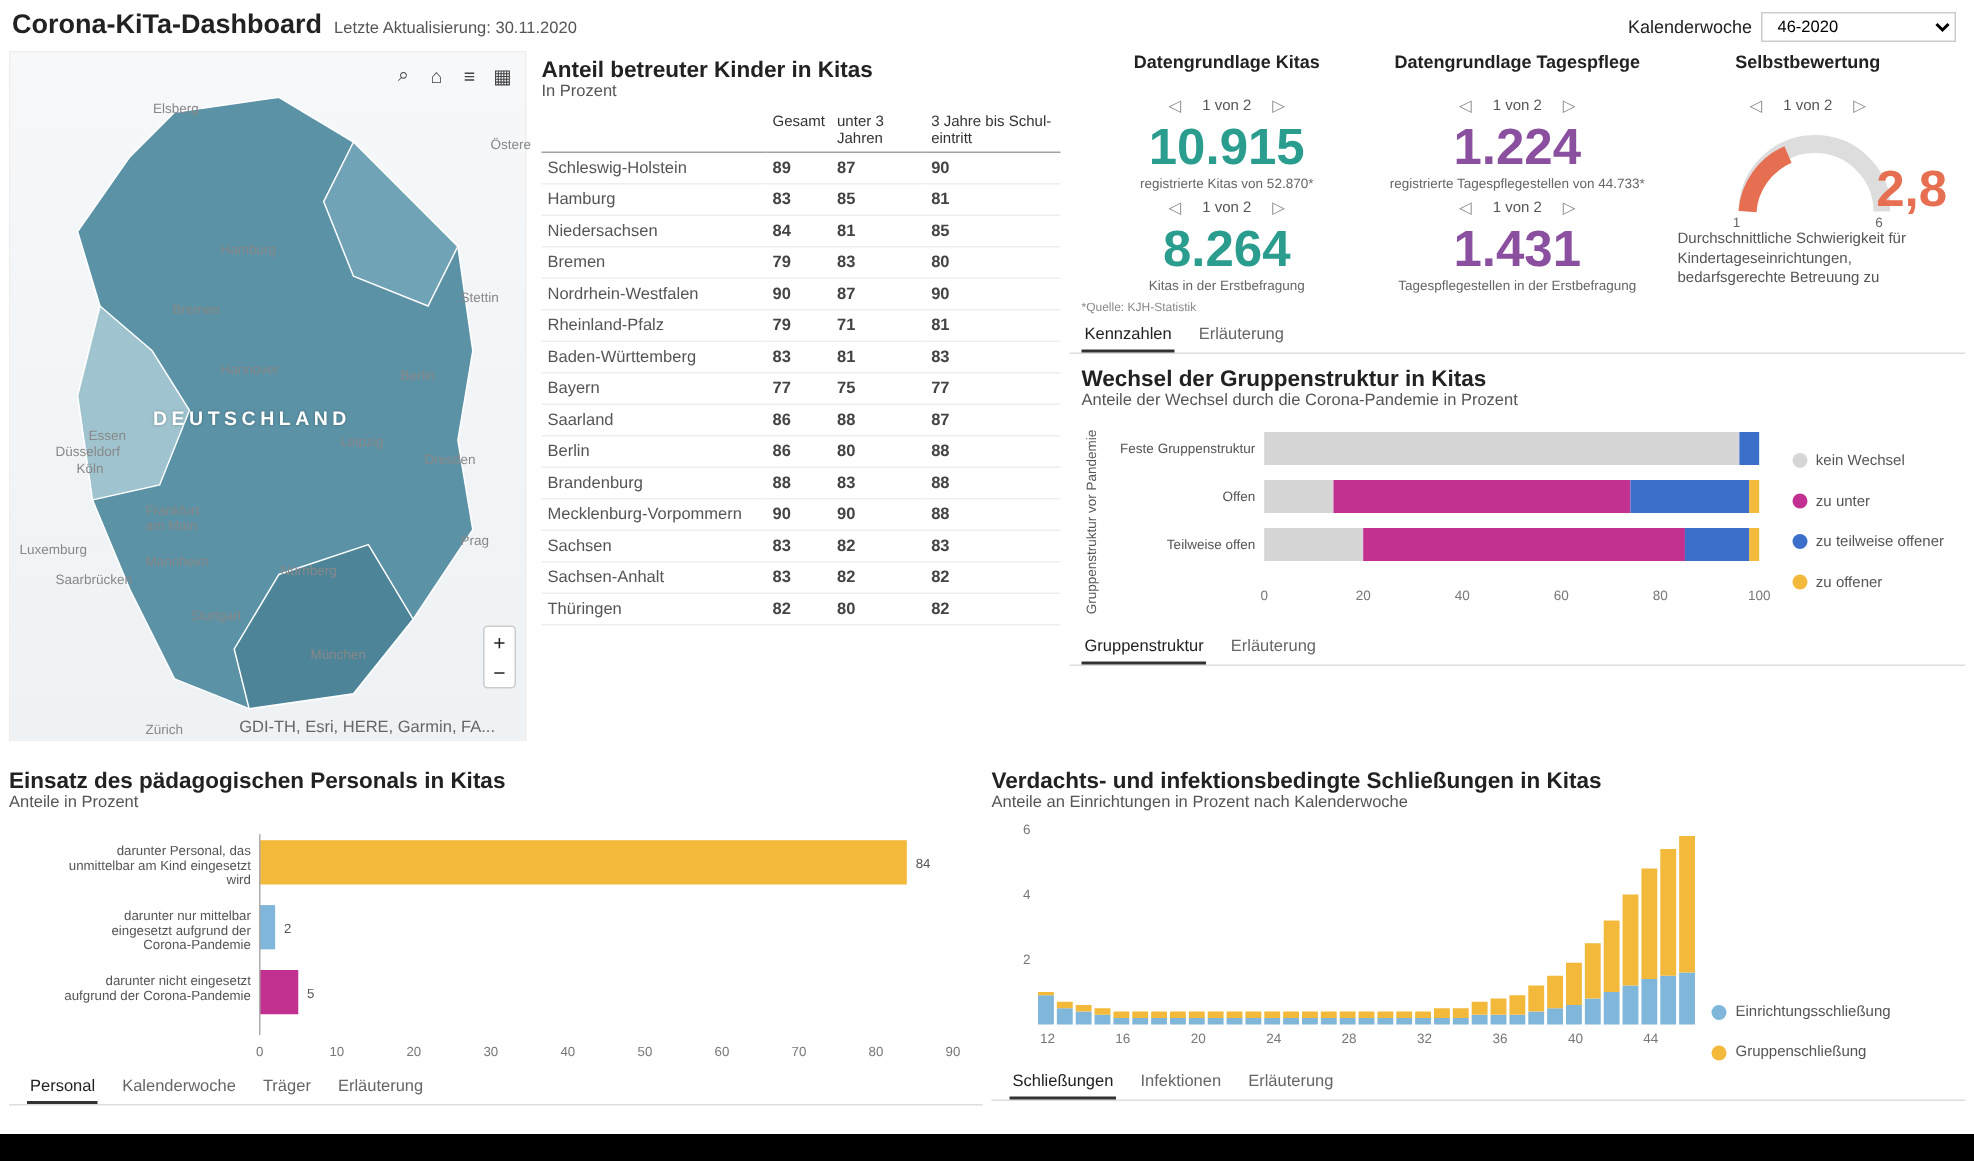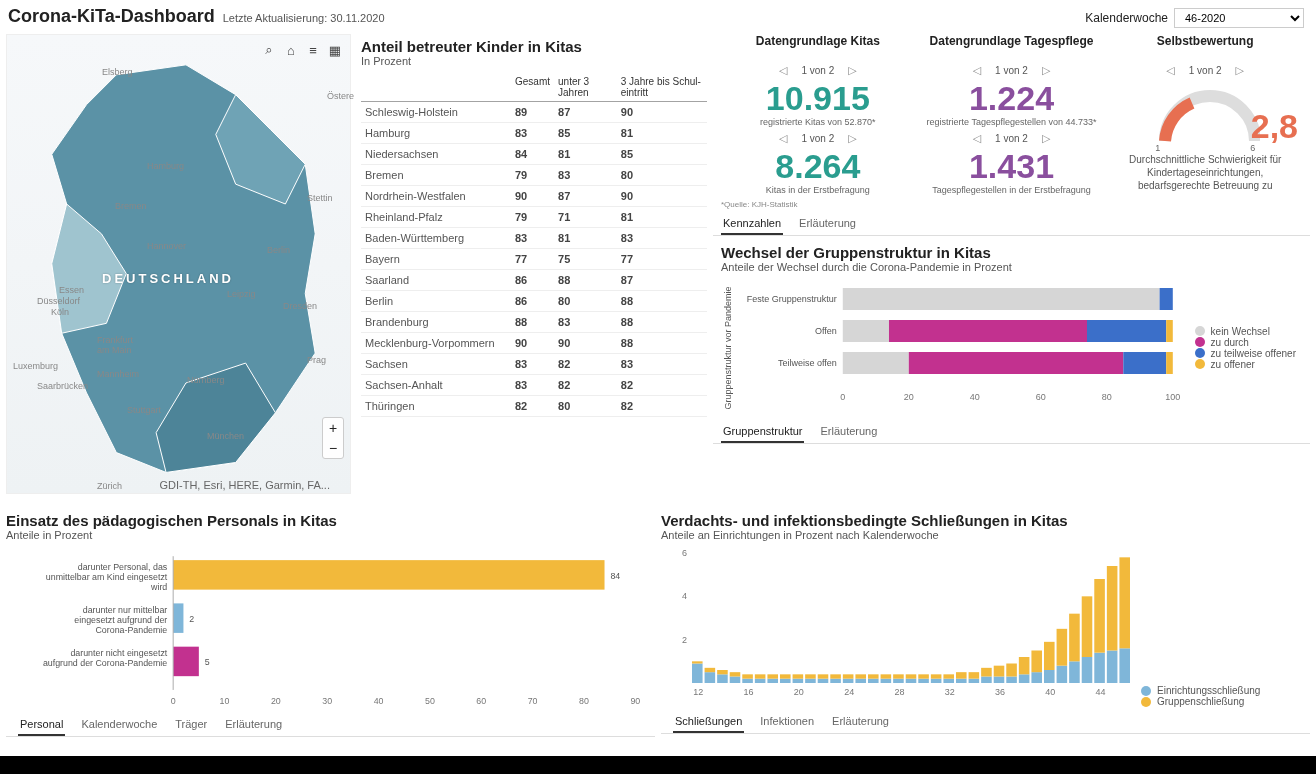--- a/index.html
+++ b/index.html
@@ -41,25 +41,25 @@
 .orange{color:#e76f51}
 .kpi-sub{font-size:9px;color:#666;line-height:1.2;margin-top:2px}
 .source{font-size:8px;color:#888;padding-left:8px;margin-top:4px}
 .tabs{display:flex;gap:14px;border-bottom:1px solid #ddd;padding:0 8px;margin-top:4px;font-size:11px}
 .tabs span{padding:4px 2px;cursor:pointer;color:#666}
 .tabs span.active{border-bottom:2px solid #333;color:#222}
 .section-title{font-size:15px;font-weight:600;padding:8px 8px 0}
 .section-sub{font-size:11px;color:#555;padding:0 8px 6px}
 .stacked-chart{display:flex;padding:4px 8px;gap:10px}
 .stacked-svg{flex:1}
-.legend{font-size:10px;color:#555;display:flex;flex-direction:column;gap:0;justify-content:center;padding-right:6px}
+.legend{font-size:10px;color:#555;display:flex;flex-direction:column;gap:16px;justify-content:center;padding-right:6px}
 .legend div{display:flex;align-items:center;gap:6px}
 .swatch{width:10px;height:10px;border-radius:50%}
 .gauge-wrap{position:relative;display:flex;flex-direction:column;align-items:center}
-.gauge-txt{font-size:10px;color:#555;text-align:center;line-height:1.3;padding:0 6px}
+.gauge-txt{font-size:10px;color:#555;text-align:left;line-height:1.3;padding:0 6px}
 .bottom-row{display:flex;gap:6px;padding:10px 6px 0}
 .bottom-panel{flex:1;height:260px;position:relative}
 .axis-label{font-size:9px;fill:#777}
 .ytxt{font-size:9px;fill:#555}
 .black-strip{position:absolute;left:0;right:0;bottom:0;height:18px;background:#000}
 </style>
 </head>
 <body>
 
 <div class="header">
@@ -311,21 +311,21 @@
           <text x="384" y="117" text-anchor="middle" class="axis-label">80</text>
           <text x="450" y="117" text-anchor="middle" class="axis-label">100</text>
         </svg>
       <div class="legend" id="stackLegend">
           <div>
             <span class="swatch" style="background:#d6d6d6"></span>
             <span>kein Wechsel</span>
           </div>
           <div>
             <span class="swatch" style="background:#c2318f"></span>
-            <span>zu durch</span>
+            <span>zu unter</span>
           </div>
           <div>
             <span class="swatch" style="background:#3b6fc9"></span>
             <span>zu teilweise offener</span>
           </div>
           <div>
             <span class="swatch" style="background:#f2b93b"></span>
             <span>zu offener</span>
           </div>
         </div>

